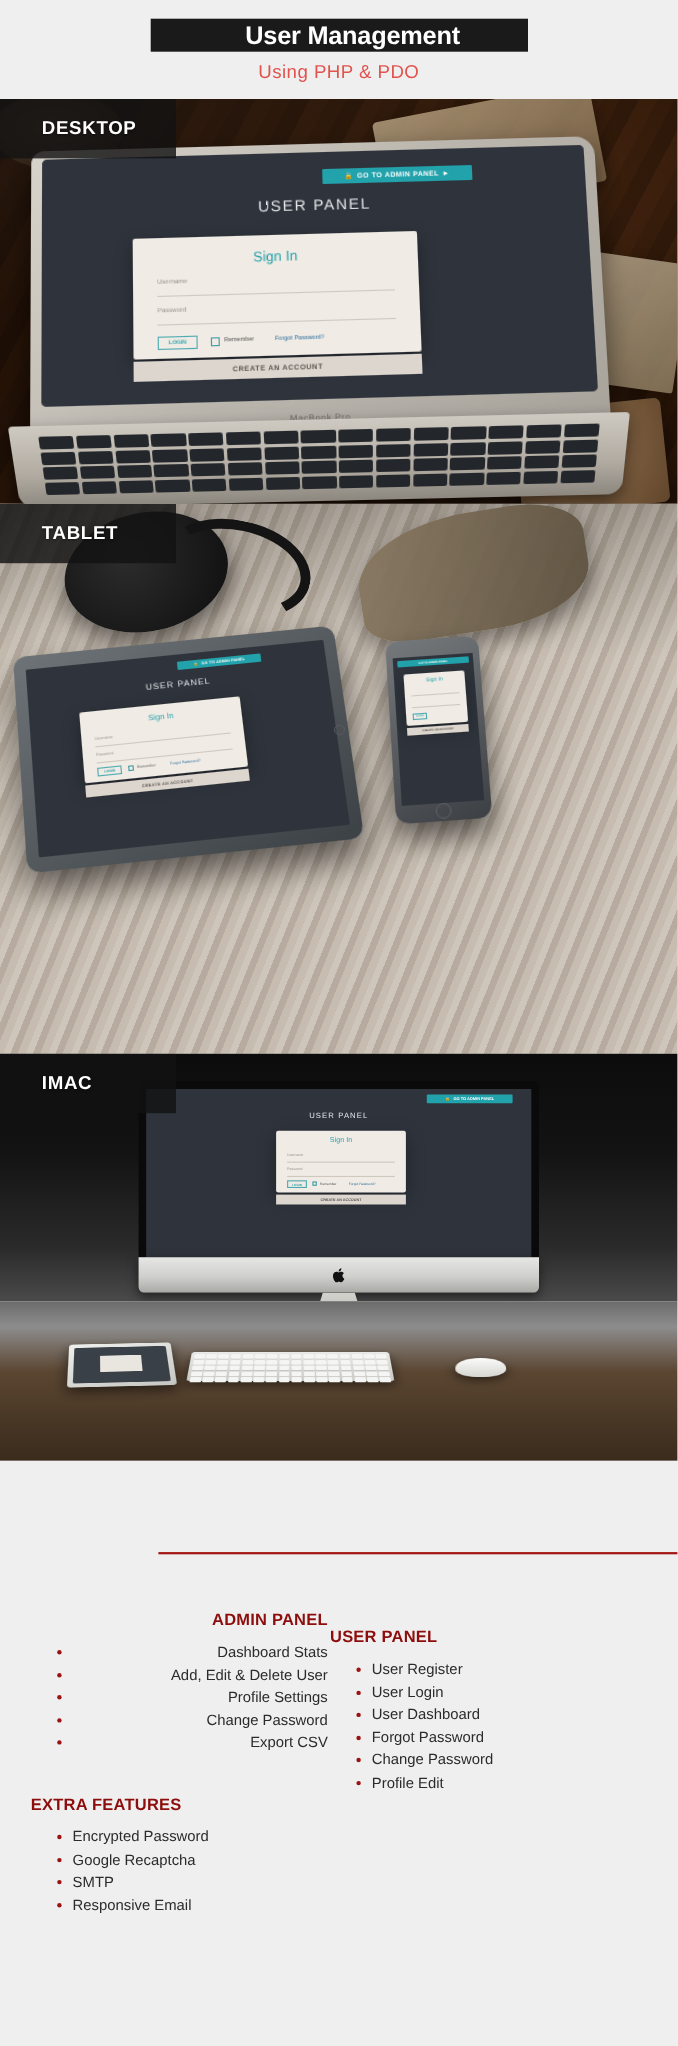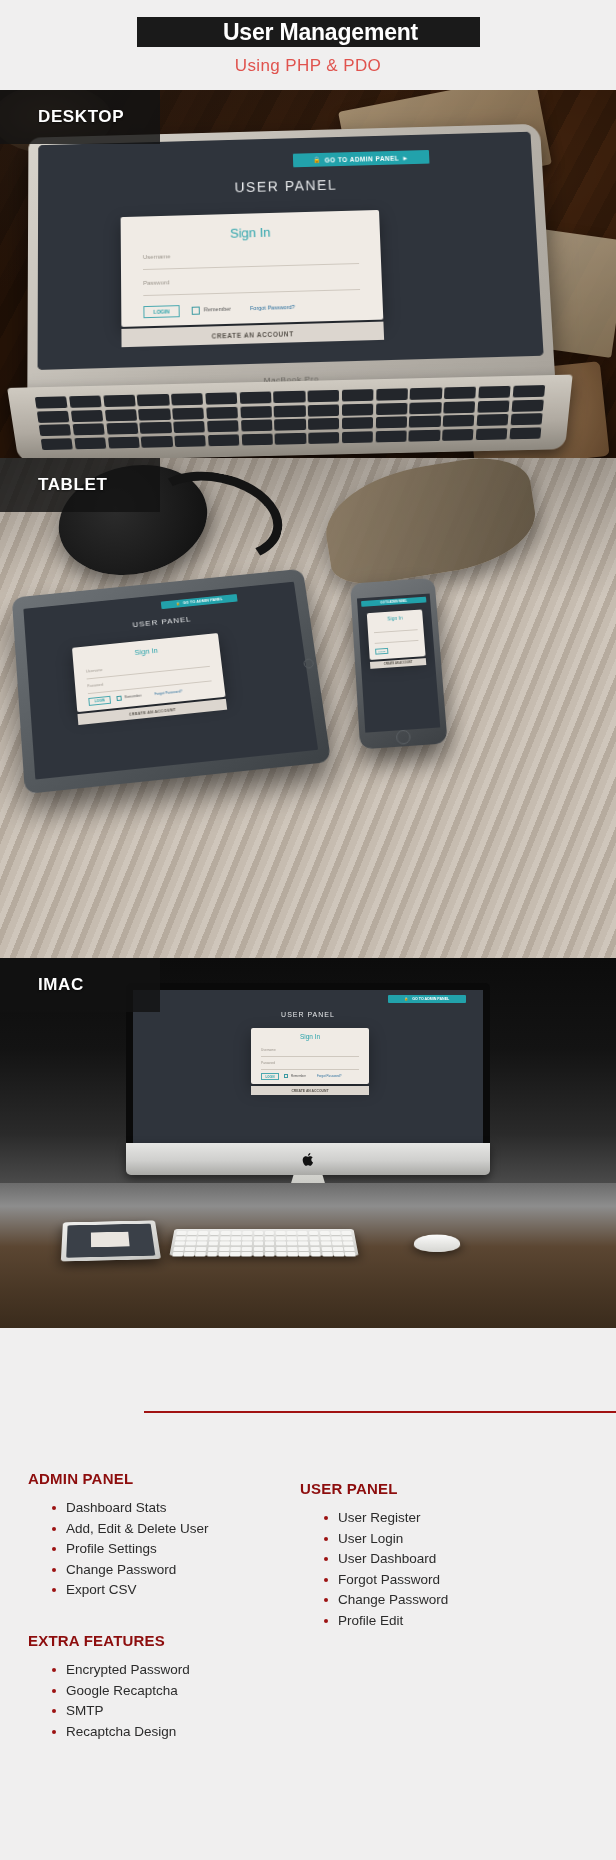--- a/index.html
+++ b/index.html
@@ -233,21 +233,21 @@
 
   
   .features { position:absolute; left:0; top:1328px; width:616px; height:532px; background:#f0efef; }
   .feat-head { position:absolute; left:0; top:63px; width:616px; height:40px; }
   .feat-badge { position:absolute; left:0; top:0; width:144px; height:40px;
     background:#8d0d0d; display:flex; align-items:center; }
   .feat-badge span { color:#fff; font-size:19px; font-weight:bold; letter-spacing:.4px; padding-left:30px; }
   .feat-rule { position:absolute; left:144px; top:20px; right:0; height:2px; background:#a11212; }
 
   .col { position:absolute; }
-  .col-left { left:28px; top:142px; width:270px; }
+  .col-left { left:28px; top:136px; width:270px;text-align:right; }
   .col-right { left:300px; top:152px; width:290px; }
   .col-extra { left:28px; top:304px; width:290px; }
   .sub { color:#8d0d0d; font-size:15px; font-weight:bold; letter-spacing:.2px; margin-bottom:11px; }
   ul.flist { list-style:none; margin:0; padding:0 0 0 24px; }
   ul.flist li { position:relative; color:#2b2b2b; font-size:13.5px; line-height:20.5px;
     padding-left:14px; }
   ul.flist li:before { content:""; position:absolute; left:0; top:8px;
     width:4px; height:4px; border-radius:50%; background:#9c1212; }
 </style>
 </head>
@@ -585,18 +585,18 @@
         <li>Profile Edit</li>
       </ul>
     </div>
 
     <div class="col col-extra">
       <div class="sub">EXTRA FEATURES</div>
       <ul class="flist">
         <li>Encrypted Password</li>
         <li>Google Recaptcha</li>
         <li>SMTP</li>
-        <li>Recaptcha Design</li>
+        <li>Responsive Email</li>
       </ul>
     </div>
   </div>
 
 </div>
 
 </body></html>

